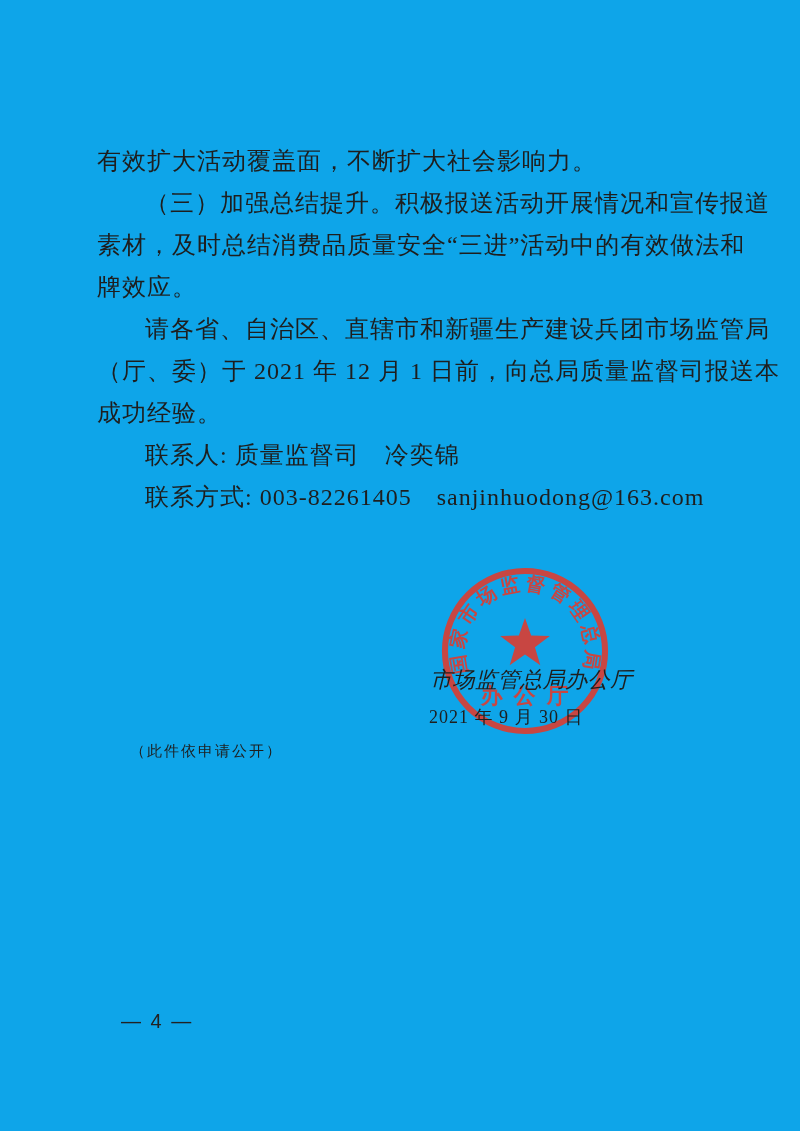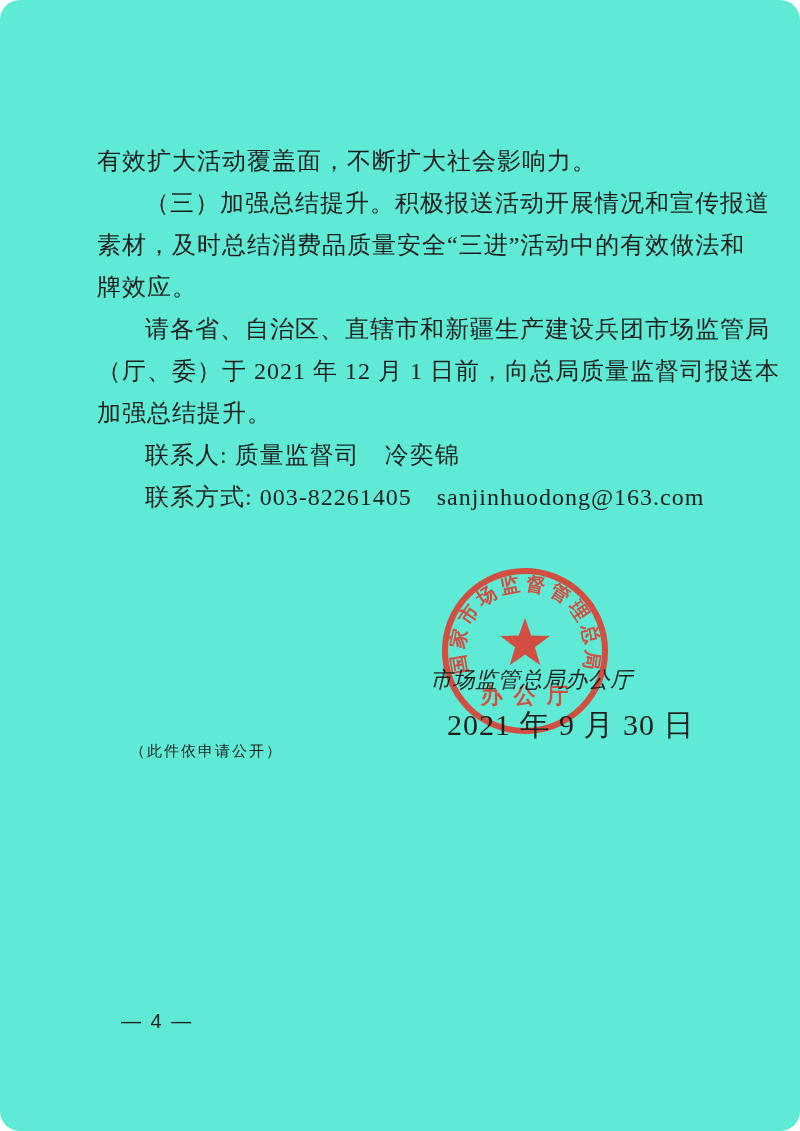--- a/index.html
+++ b/index.html
@@ -4,25 +4,24 @@
 <style>
   html, body {
     margin: 0;
     padding: 0;
     background: #ffffff;
   }
   .page {
     position: relative;
     width: 800px;
     height: 1131px;
-    background: #5eead4;
+    background: #0ea5e9;
     overflow: hidden;
     font-family: "Liberation Serif", "DejaVu Serif", serif;
     color: #1e1e1e;
-    border-radius: 20px;
   }
   
   .doc-body {
     position: absolute;
     left: 97px;
     top: 140px;
     width: 606px;
     font-size: 24px;
   }
   .doc-line {
@@ -63,23 +62,23 @@
     left: 430px;
     top: 665px;
     font-size: 22px;
     letter-spacing: 0.5px;
     z-index: 2;
     white-space: nowrap;
     font-style: italic;
   }
   .sig-date {
     position: absolute;
-    left: 447px;
+    left: 429px;
     top: 705px;
-    font-size: 30px;
+    font-size: 18px;
     letter-spacing: 1px;
     z-index: 2;
     white-space: nowrap;
   }
   
   .disclosure {
     position: absolute;
     left: 130px;
     top: 742px;
     font-size: 15px;
@@ -102,21 +101,21 @@
 
 <div class="page">
 
   <div class="doc-body">
     <div class="doc-line">有效扩大活动覆盖面，不断扩大社会影响力。</div>
     <div class="doc-line indent">（三）加强总结提升。积极报送活动开展情况和宣传报道</div>
     <div class="doc-line">素材，及时总结消费品质量安全“三进”活动中的有效做法和</div>
     <div class="doc-line">牌效应。</div>
     <div class="doc-line indent">请各省、自治区、直辖市和新疆生产建设兵团市场监管局</div>
     <div class="doc-line">（厅、委）于 2021 年 12 月 1 日前，向总局质量监督司报送本</div>
-    <div class="doc-line">加强总结提升。</div>
+    <div class="doc-line">成功经验。</div>
     <div class="doc-line indent">联系人: 质量监督司　冷奕锦</div>
     <div class="doc-line indent">联系方式: 003-82261405　sanjinhuodong@163.com</div>
   </div>
 
   <div class="seal">
     <svg viewBox="0 0 200 200" xmlns="http://www.w3.org/2000/svg">
       <circle cx="100" cy="100" r="92" fill="none" stroke="#e2392c" stroke-width="7"></circle>
       <path id="sealArc" d="M 39.4 135 A 70 70 0 1 1 160.6 135" fill="none"></path>
       <text class="seal-ring-text" text-anchor="middle" fill="#e2392c">
         <textPath href="#sealArc" startOffset="50%">国家市场监督管理总局</textPath>

